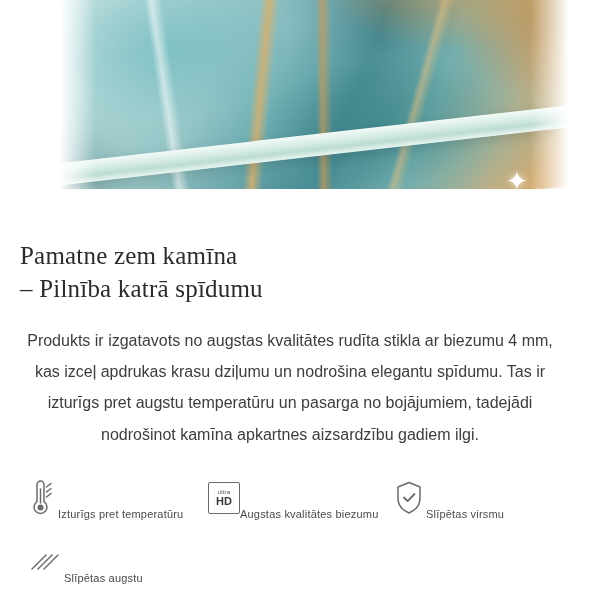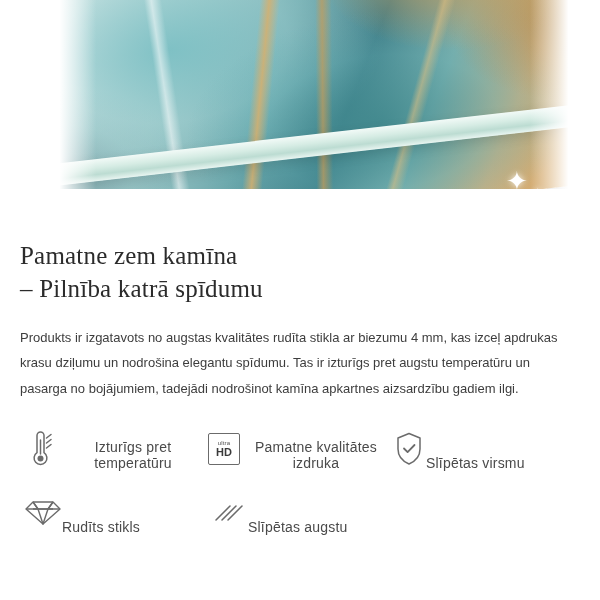--- a/index.html
+++ b/index.html
@@ -112,24 +112,25 @@
     font-size: 25px;
     line-height: 1.32;
     color: #2b2b2b;
     letter-spacing: 0.2px;
   }
   .headline .line2 {
     display: block;
   }
   p.body-copy {
     margin: 20px 0 0 0;
-    font-size: 13px;
+    font-size: 16px;
     line-height: 1.95;
     color: #3d3d3d;
     max-width: 540px;
+    text-align: center;
   }
 
   
   .features {
     margin-top: 26px;
     padding: 0 24px;
     display: grid;
     grid-template-columns: repeat(3, 1fr);
     row-gap: 20px;
   }
@@ -138,21 +139,21 @@
     align-items: flex-end;
     text-align: center;
   }
   .feature-icon {
     height: 44px;
     display: flex;
     align-items: center;
     justify-content: center;
   }
   .feature-label {
-    font-size: 14px;
+    font-size: 11px;
     color: #4a4a4a;
     letter-spacing: 0.2px;
   }
   .ultrahd-box {
     width: 30px;
     height: 30px;
     border: 1.6px solid #6b6b6b;
     border-radius: 2px;
     display: flex;
     flex-direction: column;
@@ -213,46 +214,33 @@
       <div class="feature-label">Izturīgs pret temperatūru</div>
     </div>
 
     <div class="feature">
       <div class="feature-icon">
         <div class="ultrahd-box">
           <span class="u-top">ultra</span>
           <span class="u-bot">HD</span>
         </div>
       </div>
-      <div class="feature-label">Pamatne kvalitātes izdruka</div>
+      <div class="feature-label">Augstas kvalitātes biezumu</div>
     </div>
 
     <div class="feature">
       <div class="feature-icon">
         <svg width="34" height="40" viewBox="0 0 34 40" fill="none" stroke="#6b6b6b" stroke-width="1.5" stroke-linejoin="round" stroke-linecap="round">
           <path d="M17 4.5 28 9v11c0 7.2-5 12.4-11 15-6-2.6-11-7.8-11-15V9z"></path>
           <path d="M12 19.5l3.6 3.6L22.5 16" stroke-width="1.8"></path>
         </svg>
       </div>
       <div class="feature-label">Slīpētas virsmu</div>
     </div>
 
-    <div class="feature">
-      <div class="feature-icon">
-        <svg width="38" height="34" viewBox="0 0 38 34" fill="none" stroke="#6b6b6b" stroke-width="1.4" stroke-linejoin="round">
-          <path d="M9 6h20l7 7-17 15L2 13z"></path>
-          <path d="M2 13h34"></path>
-          <path d="M9 6l5 7-5 0"></path>
-          <path d="M29 6l-5 7 5 0"></path>
-          <path d="M14 13l5 15 5-15"></path>
-          <path d="M9 6l5 7h10l5-7"></path>
-        </svg>
-      </div>
-      <div class="feature-label">Rudīts stikls</div>
-    </div>
 
     <div class="feature">
       <div class="feature-icon">
         <svg width="40" height="32" viewBox="0 0 40 32" fill="none" stroke="#6b6b6b" stroke-width="1.5" stroke-linecap="round">
           <line x1="8" y1="23" x2="22" y2="9"></line>
           <line x1="14" y1="23" x2="28" y2="9"></line>
           <line x1="20" y1="23" x2="34" y2="9"></line>
         </svg>
       </div>
       <div class="feature-label">Slīpētas augstu</div>

